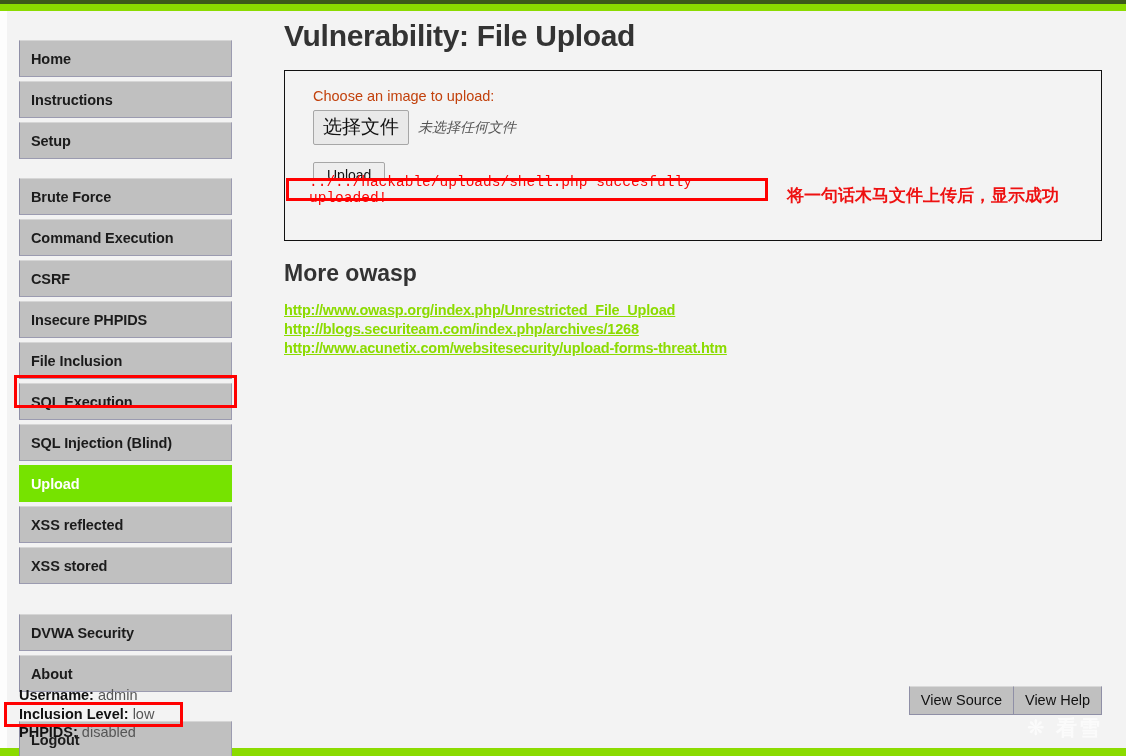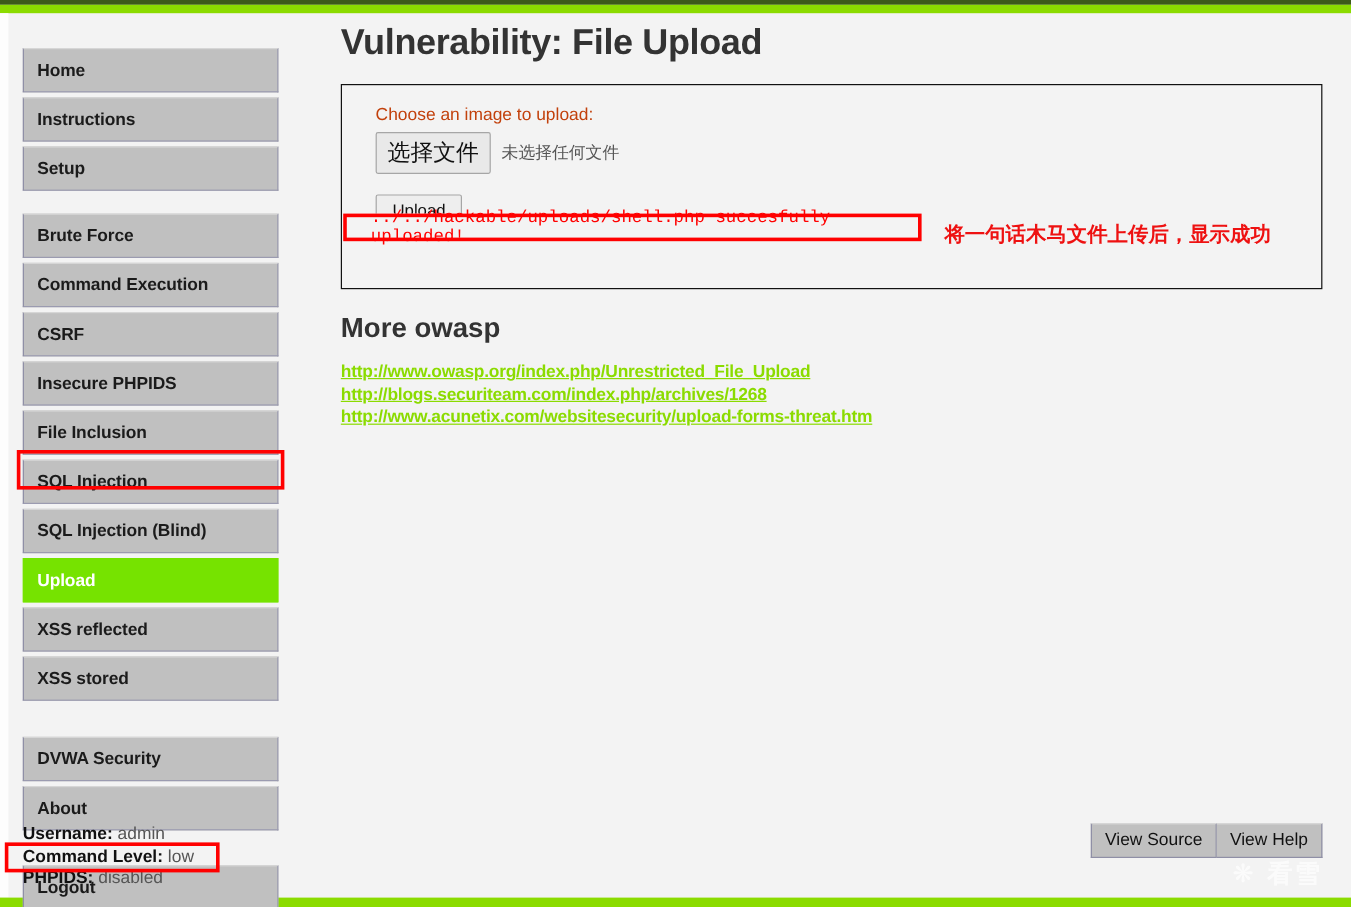--- a/index.html
+++ b/index.html
@@ -104,20 +104,21 @@
     border: 1px solid #a6a6a6;
     border-radius: 2px;
     font-size: 19px;
     color: #111;
     padding: 3px 9px 4px 9px;
     font-family: "DejaVu Sans", sans-serif;
   }
   .file-none {
     font-size: 14px; color: #555; margin-left: 9px;
     font-family: "DejaVu Sans", sans-serif;
+    font-style: italic;
   }
   .btn-upload {
     background: #eeeeee;
     border: 1px solid #a6a6a6;
     border-radius: 2px;
     font-size: 14px;
     color: #111;
     padding: 4px 13px 5px 13px;
     margin: 17px 0 0 28px;
     display: inline-block;
@@ -222,21 +223,21 @@
     <div class="nav-item">
       <span>CSRF</span>
     </div>
     <div class="nav-item">
       <span>Insecure PHPIDS</span>
     </div>
     <div class="nav-item">
       <span>File Inclusion</span>
     </div>
     <div class="nav-item">
-      <span>SQL Injection</span>
+      <span>SQL Execution</span>
     </div>
     <div class="nav-item">
       <span>SQL Injection (Blind)</span>
     </div>
     <div class="nav-item active">
       <span>Upload</span>
     </div>
     <div class="nav-item">
       <span>XSS reflected</span>
     </div>
@@ -263,21 +264,21 @@
 </div>
 
 <div class="annot-upload"></div>
 
 <div class="status">
   <div>
     <span class="k">Username:</span>
     <span>admin</span>
   </div>
   <div>
-    <span class="k">Command Level:</span>
+    <span class="k">Inclusion Level:</span>
     <span>low</span>
   </div>
   <div>
     <span class="k">PHPIDS:</span>
     <span>disabled</span>
   </div>
 </div>
 <div class="annot-seclevel"></div>
 
 <div class="main">

